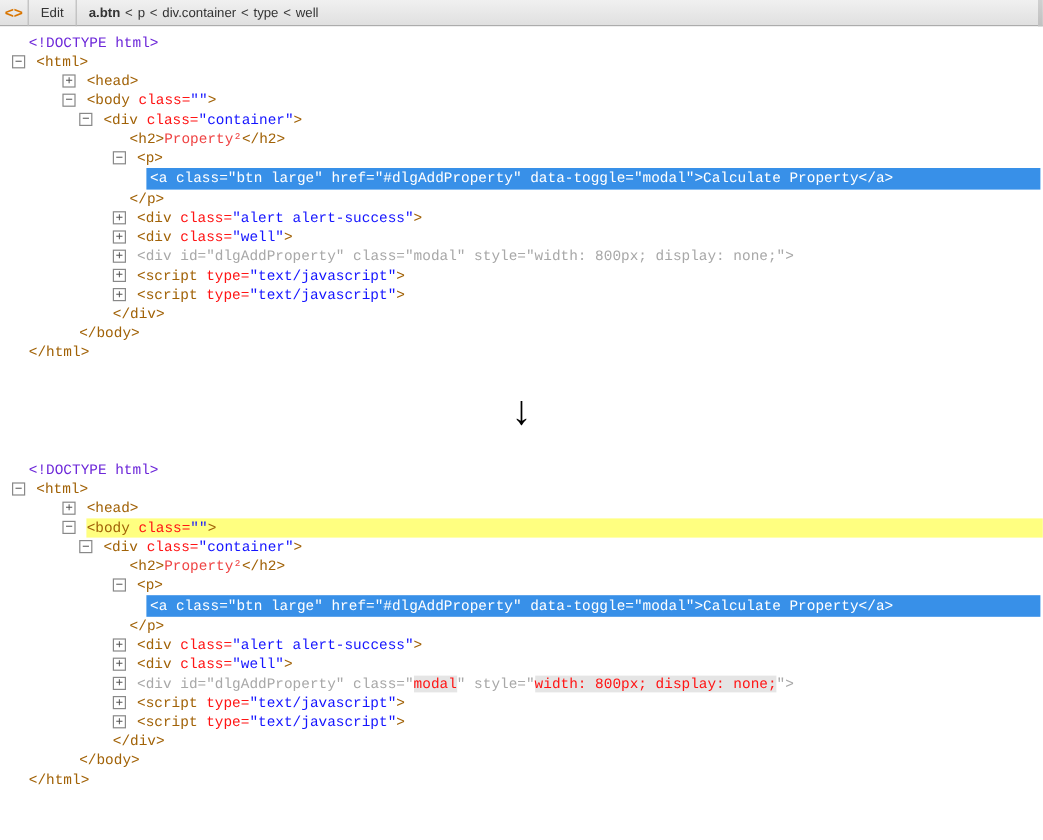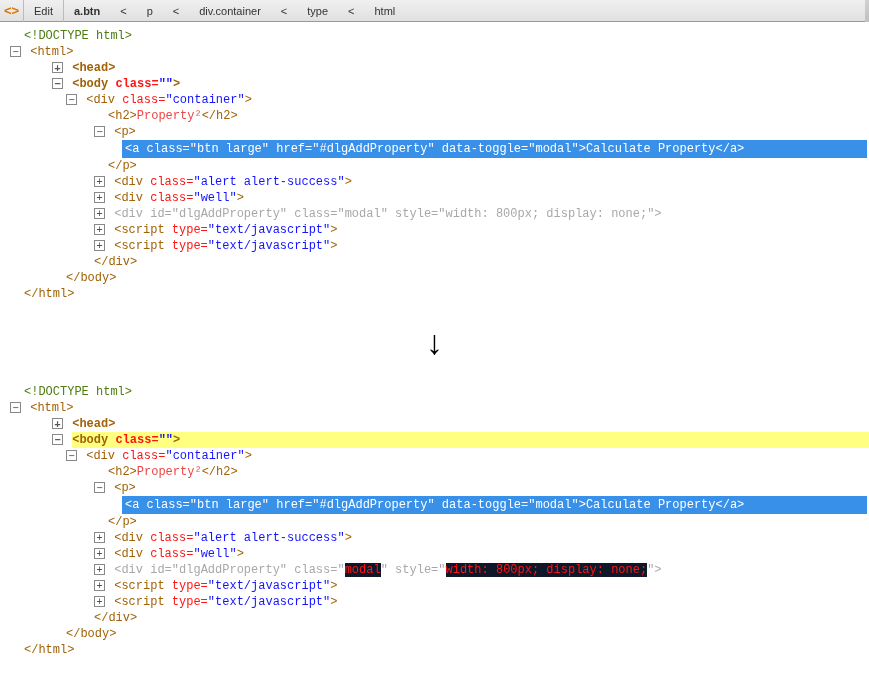--- a/index.html
+++ b/index.html
@@ -37,21 +37,21 @@
     border-right: 1px solid #bbb;
     height: 40px;
     display: flex;
     align-items: center;
   }
   .toolbar-crumb {
     padding: 0 10px;
     height: 22px;
     display: flex;
     align-items: center;
-    gap: 20px;
+    gap: 4px;
   }
   .toolbar-crumb b { font-weight: bold; }
   .right-border {
     position: fixed;
     top: 0;
     right: 0;
     width: 4px;
     height: 22px;
     background: linear-gradient(#d0d0d0, #c0c0c0);
   }
@@ -61,21 +61,21 @@
     line-height: 16px;
     position: relative;
   }
   .line {
     white-space: pre;
     position: relative;
     padding-left: 0;
   }
   .indent-0 { padding-left: 6px; }
   .indent-1 { padding-left: 20px; }
-  .indent-2 { padding-left: 48px; font-weight: bold; }
+  .indent-2 { padding-left: 48px; }
   .indent-3 { padding-left: 62px; }
   .indent-4 { padding-left: 90px; }
   .indent-5 { padding-left: 104px; }
   .indent-6 { padding-left: 118px; }
   .toggle {
     display: inline-block;
     width: 11px;
     height: 11px;
     border: 1px solid #888;
     background: #fff;
@@ -85,30 +85,30 @@
     color: #555;
     margin-right: 2px;
     font-family: monospace;
     vertical-align: middle;
     cursor: pointer;
   }
   .tag { color: #a16207; }
   .attr { color: #FF1414; }
   .val { color: #1414FF; }
   .txt { color: #ef4444; }
-  .gray { color: #4d7c0f; }
+  .gray { color: #6d28d9; }
   .hl-blue {
     background: #3890E8;
     color: #fff;
     display: inline-block;
     width: calc(869px - 118px - 6px);
     padding: 1px 3px;
   }
   .hl-yellow {
-    background: #0f172a;
+    background: #e5e5e5;
   }
   .hl-yellow-line {
     display: inline-block;
     background: #FFFF80;
     width: calc(869px - 48px - 6px);
   }
   .grayline .tag, .grayline .attr, .grayline .val, .grayline .txt { color: #a8a8a8; }
   .arrow {
     text-align: center;
     font-size: 34px;
@@ -124,21 +124,21 @@
   <div class="toolbar-edit">Edit</div>
   <div class="toolbar-crumb">
     <b>a.btn</b>
     <span>&lt;</span>
     <span>p</span>
     <span>&lt;</span>
     <span>div.container</span>
     <span>&lt;</span>
     <span>type</span>
     <span>&lt;</span>
-    <span>html</span>
+    <span>well</span>
   </div>
 </div>
 <div class="right-border"></div>
 
 <div class="pane">
   <div class="line indent-1"><span class="gray">&lt;!DOCTYPE html&gt;</span></div>
   <div class="line indent-0"><span class="toggle">−</span> <span class="tag">&lt;html&gt;</span></div>
   <div class="line indent-2"><span class="toggle">+</span> <span class="tag">&lt;head&gt;</span></div>
   <div class="line indent-2"><span class="toggle">−</span> <span class="tag">&lt;body </span><span class="attr">class=</span><span class="val">""</span><span class="tag">&gt;</span></div>
   <div class="line indent-3"><span class="toggle">−</span> <span class="tag">&lt;div </span><span class="attr">class=</span><span class="val">"container"</span><span class="tag">&gt;</span></div>

